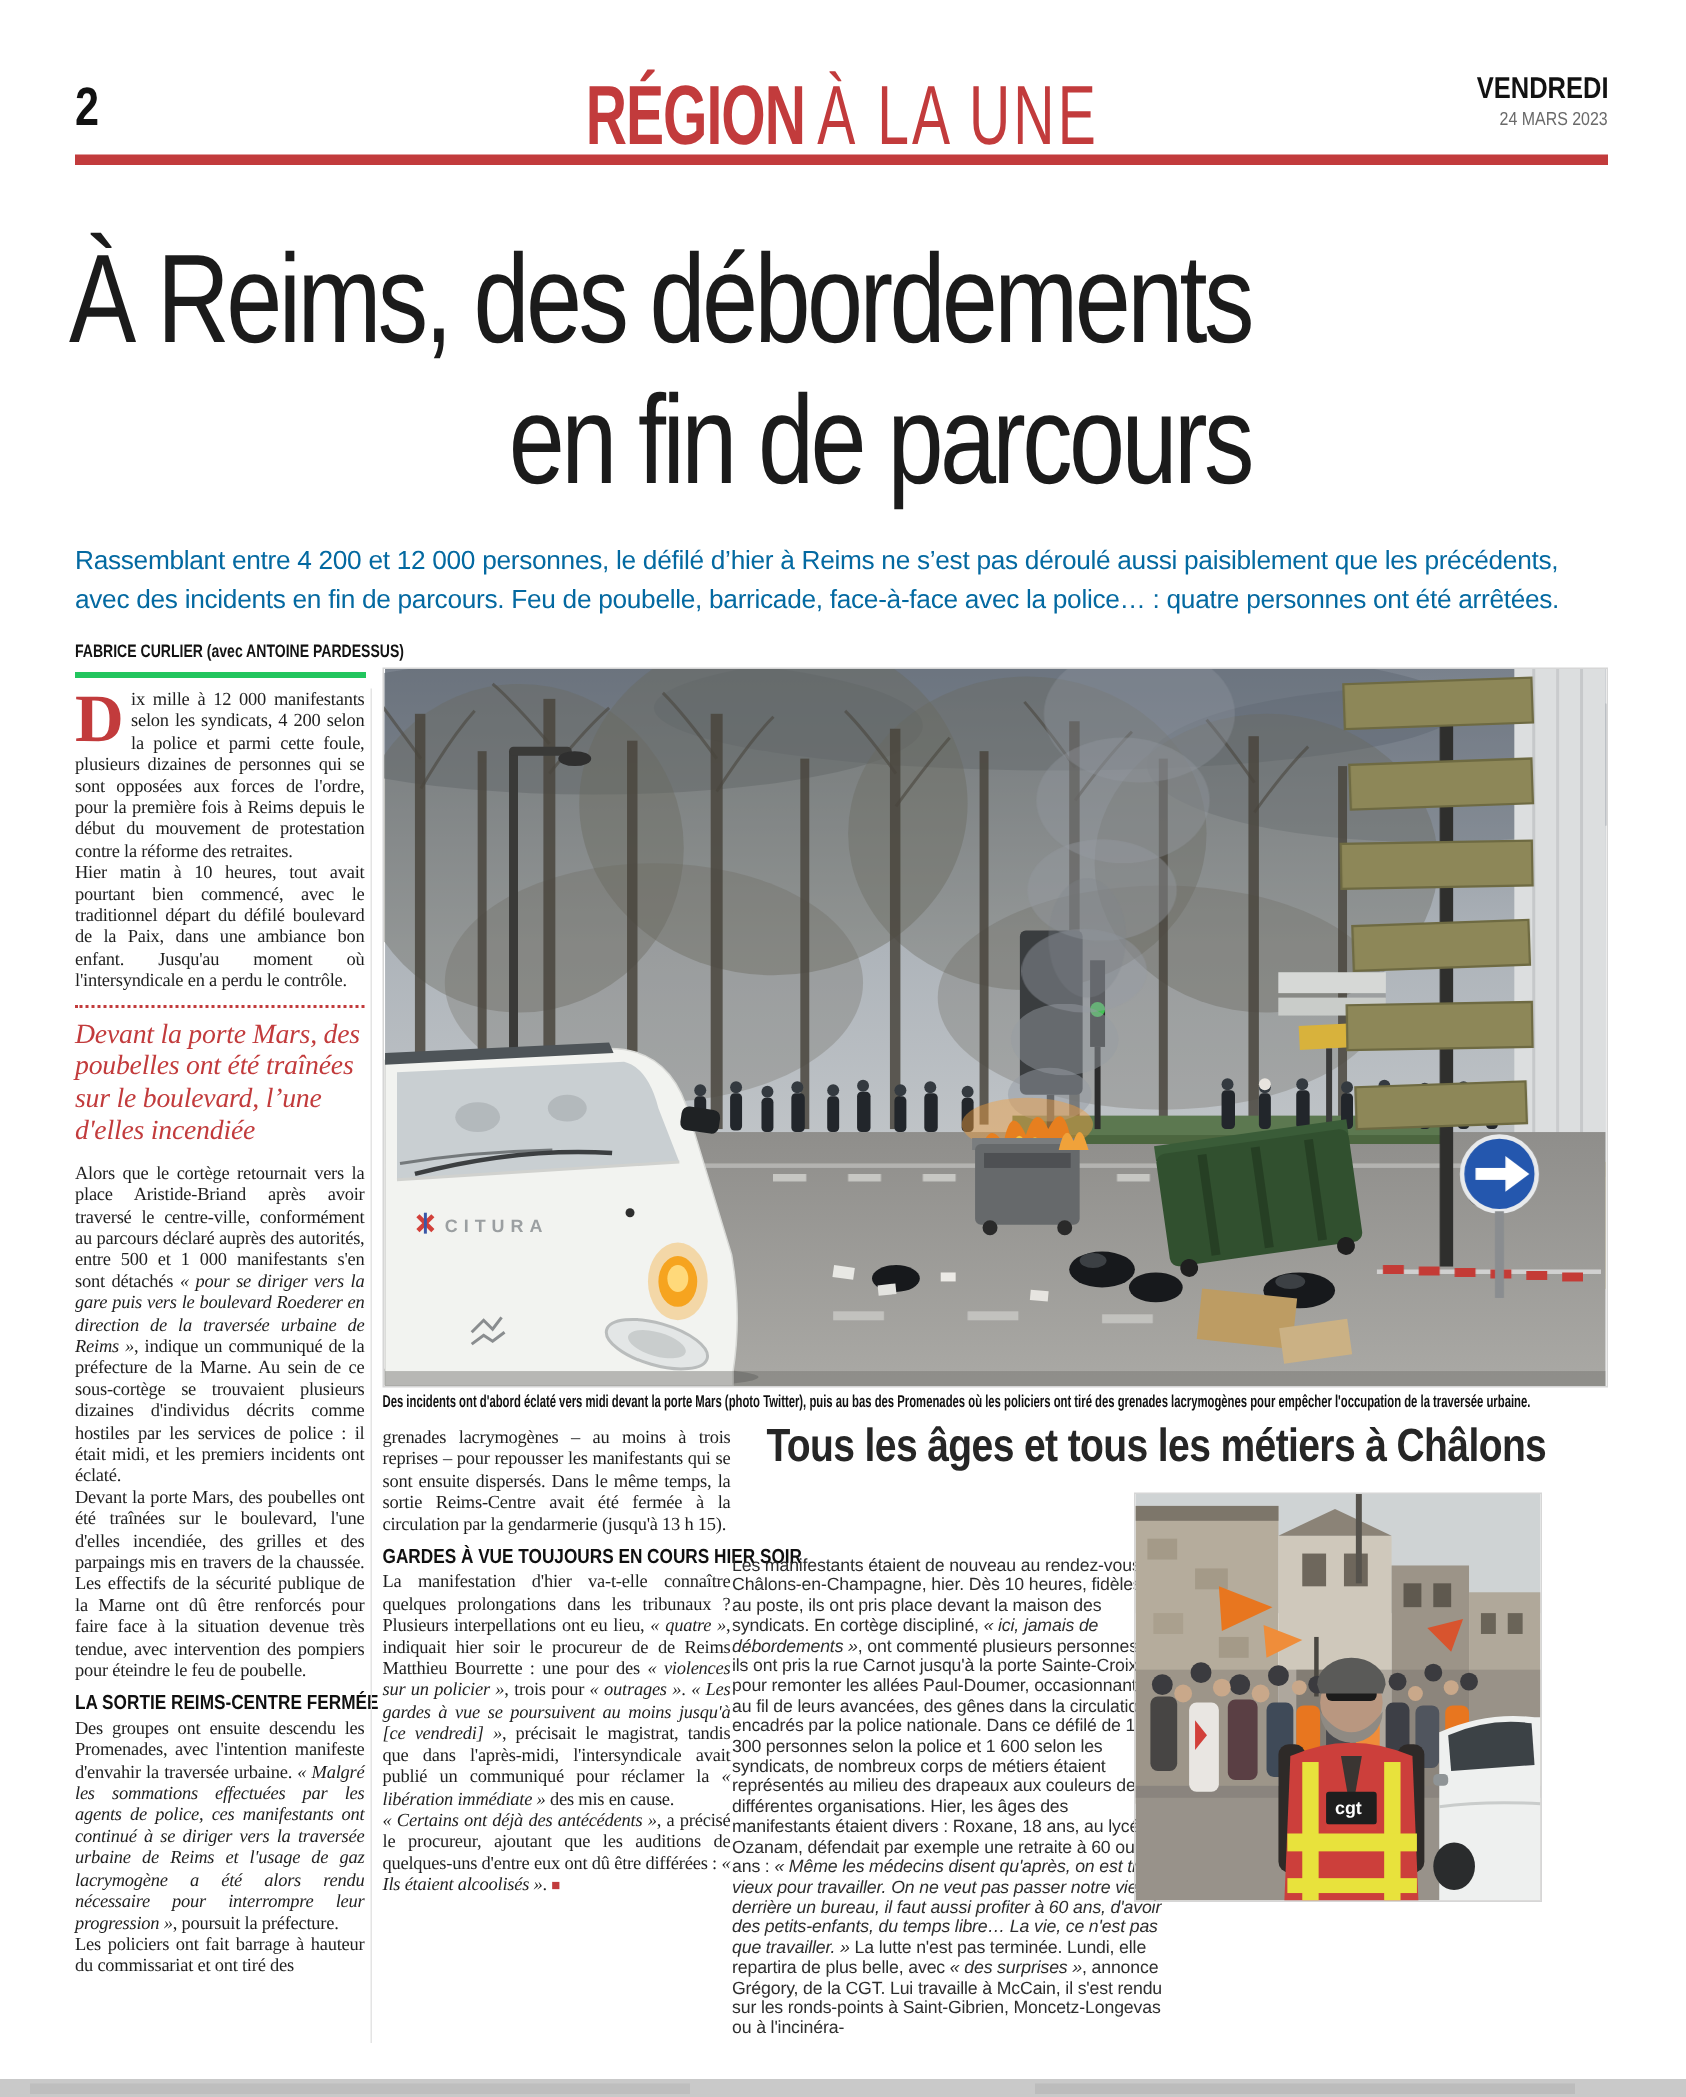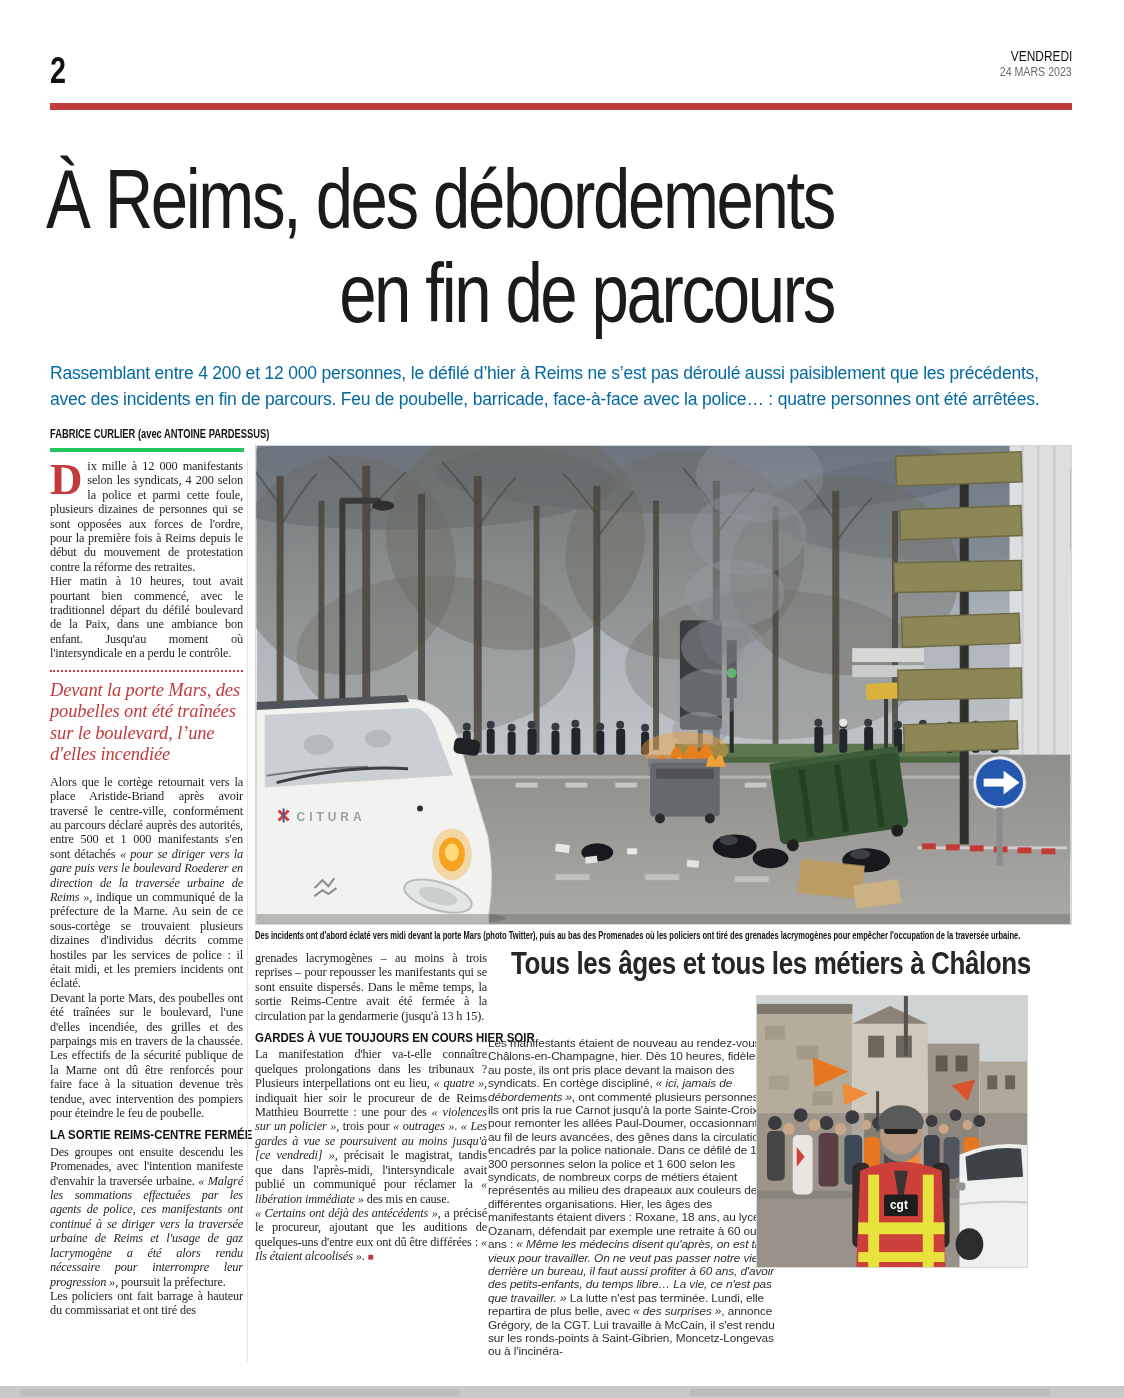--- a/index.html
+++ b/index.html
@@ -9,21 +9,21 @@
   .cond{display:inline-block;transform-origin:left top;white-space:nowrap;}
 
   
   .pagenum{left:50px;top:50px;font-weight:bold;font-size:36px;color:#121212;}
   .pagenum .cond{transform:scaleX(.8);}
   .masthead{left:0;top:44px;width:1124px;text-align:center;color:#c23b3c;font-size:56px;letter-spacing:-1px;}
   .masthead .inner{display:inline-block;transform:scaleX(.68);white-space:nowrap;}
   .mh-bold{font-weight:bold;}
   .mh-light{font-weight:400;margin-left:12px;letter-spacing:3px;}
   .dateblock{right:52px;top:48px;text-align:right;}
-  .day{font-weight:normal;font-size:14px;color:#121212;}
+  .day{font-weight:bold;font-size:20px;color:#121212;}
   .date{font-size:12.5px;color:#6a6a6a;margin-top:1px;}
   .dateblock .cond{transform-origin:right top;transform:scaleX(.85);}
   .toprule{left:50px;top:103px;width:1022px;height:7px;background:#c23b3c;}
 
   
   .kicker{left:50px;top:128px;color:#c23b3c;font-weight:bold;font-size:21px;}
   .kicker .cond{transform:scaleX(.85);}
   .headline{left:46px;top:152px;color:#1b1b1b;text-align:right;}
   .hl{font-size:84px;line-height:94px;letter-spacing:-3px;font-weight:400;
       display:block;transform:scaleX(.80);transform-origin:left top;white-space:nowrap;}
@@ -67,20 +67,23 @@
   .bottomstrip{left:0;top:1386px;width:1124px;height:12px;background:#c9c9c9;}
   .bs1{left:20px;top:1389px;width:440px;height:7px;background:#b4b4b4;opacity:.5;}
   .bs2{left:690px;top:1389px;width:360px;height:7px;background:#b0b0b0;opacity:.5;}
 </style>
 </head>
 <body>
 
 <div id="page">
 
   <div class="abs pagenum"><span class="cond">2</span></div>
+  <div class="abs masthead">
+    <span class="inner"><span class="mh-bold">RÉGION</span><span class="mh-light">À LA UNE</span></span>
+  </div>
   <div class="abs dateblock">
     <div class="day"><span class="cond">VENDREDI</span></div>
     <div class="date"><span class="cond">24 MARS 2023</span></div>
   </div>
   <div class="abs toprule"></div>
 
   <div class="abs headline">
     <span class="hl">À Reims, des débordements</span>
     <span class="hl">en fin de parcours</span>
   </div>

